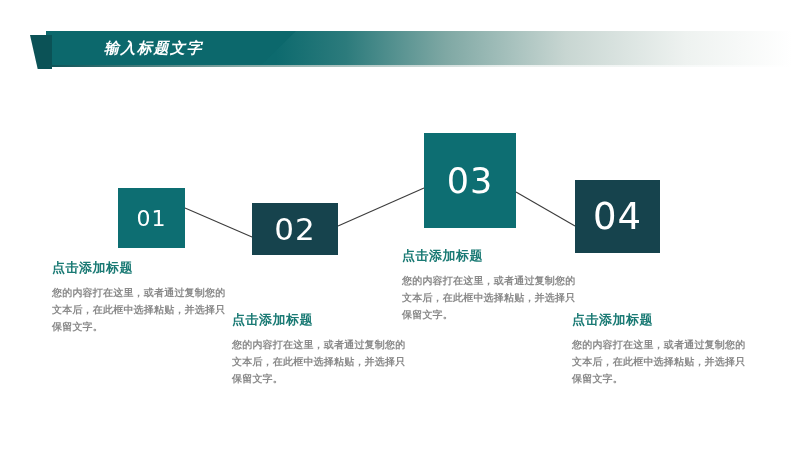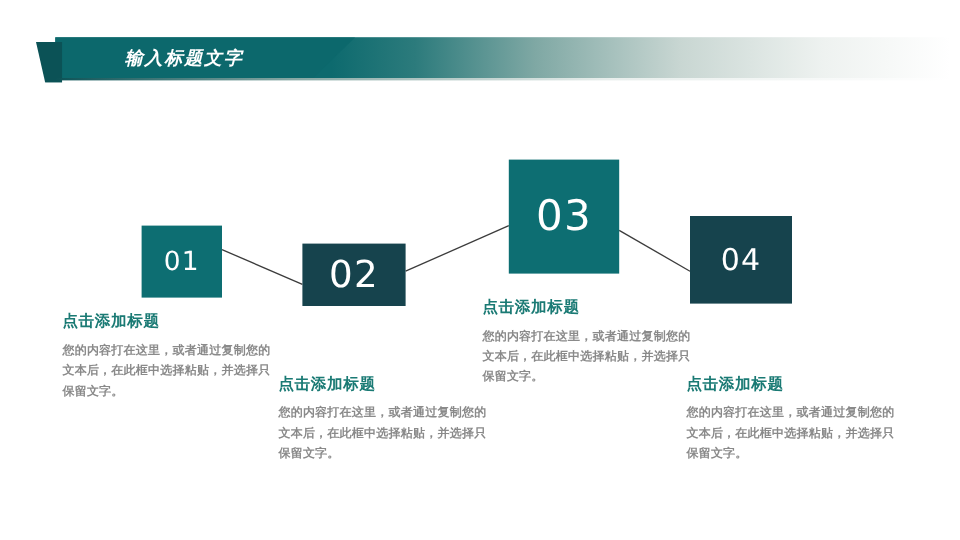--- a/index.html
+++ b/index.html
@@ -95,21 +95,21 @@
     display: flex;
     align-items: center;
     justify-content: center;
     color: #ffffff;
     font-weight: normal;
     letter-spacing: 1px;
   }
   #box-01 { left: 118px; top: 188px; width: 67px;  height: 60px; background: #0d6e72; font-size: 22px; }
   #box-02 { left: 252px; top: 203px; width: 86px;  height: 52px; background: #16434d; font-size: 31px; }
   #box-03 { left: 424px; top: 133px; width: 92px;  height: 95px; background: #0d6e72; font-size: 35px; }
-  #box-04 { left: 575px; top: 180px; width: 85px;  height: 73px; background: #16434d; font-size: 25px; }
+  #box-04 { left: 575px; top: 180px; width: 85px;  height: 73px; background: #16434d; font-size: 37px; }
 
   
   .text-block { position: absolute; }
   .tb-head {
     font-size: 13px;
     font-weight: bold;
     color: #1a7a74;
     letter-spacing: 0.5px;
     margin-bottom: 7px;
     white-space: nowrap;

